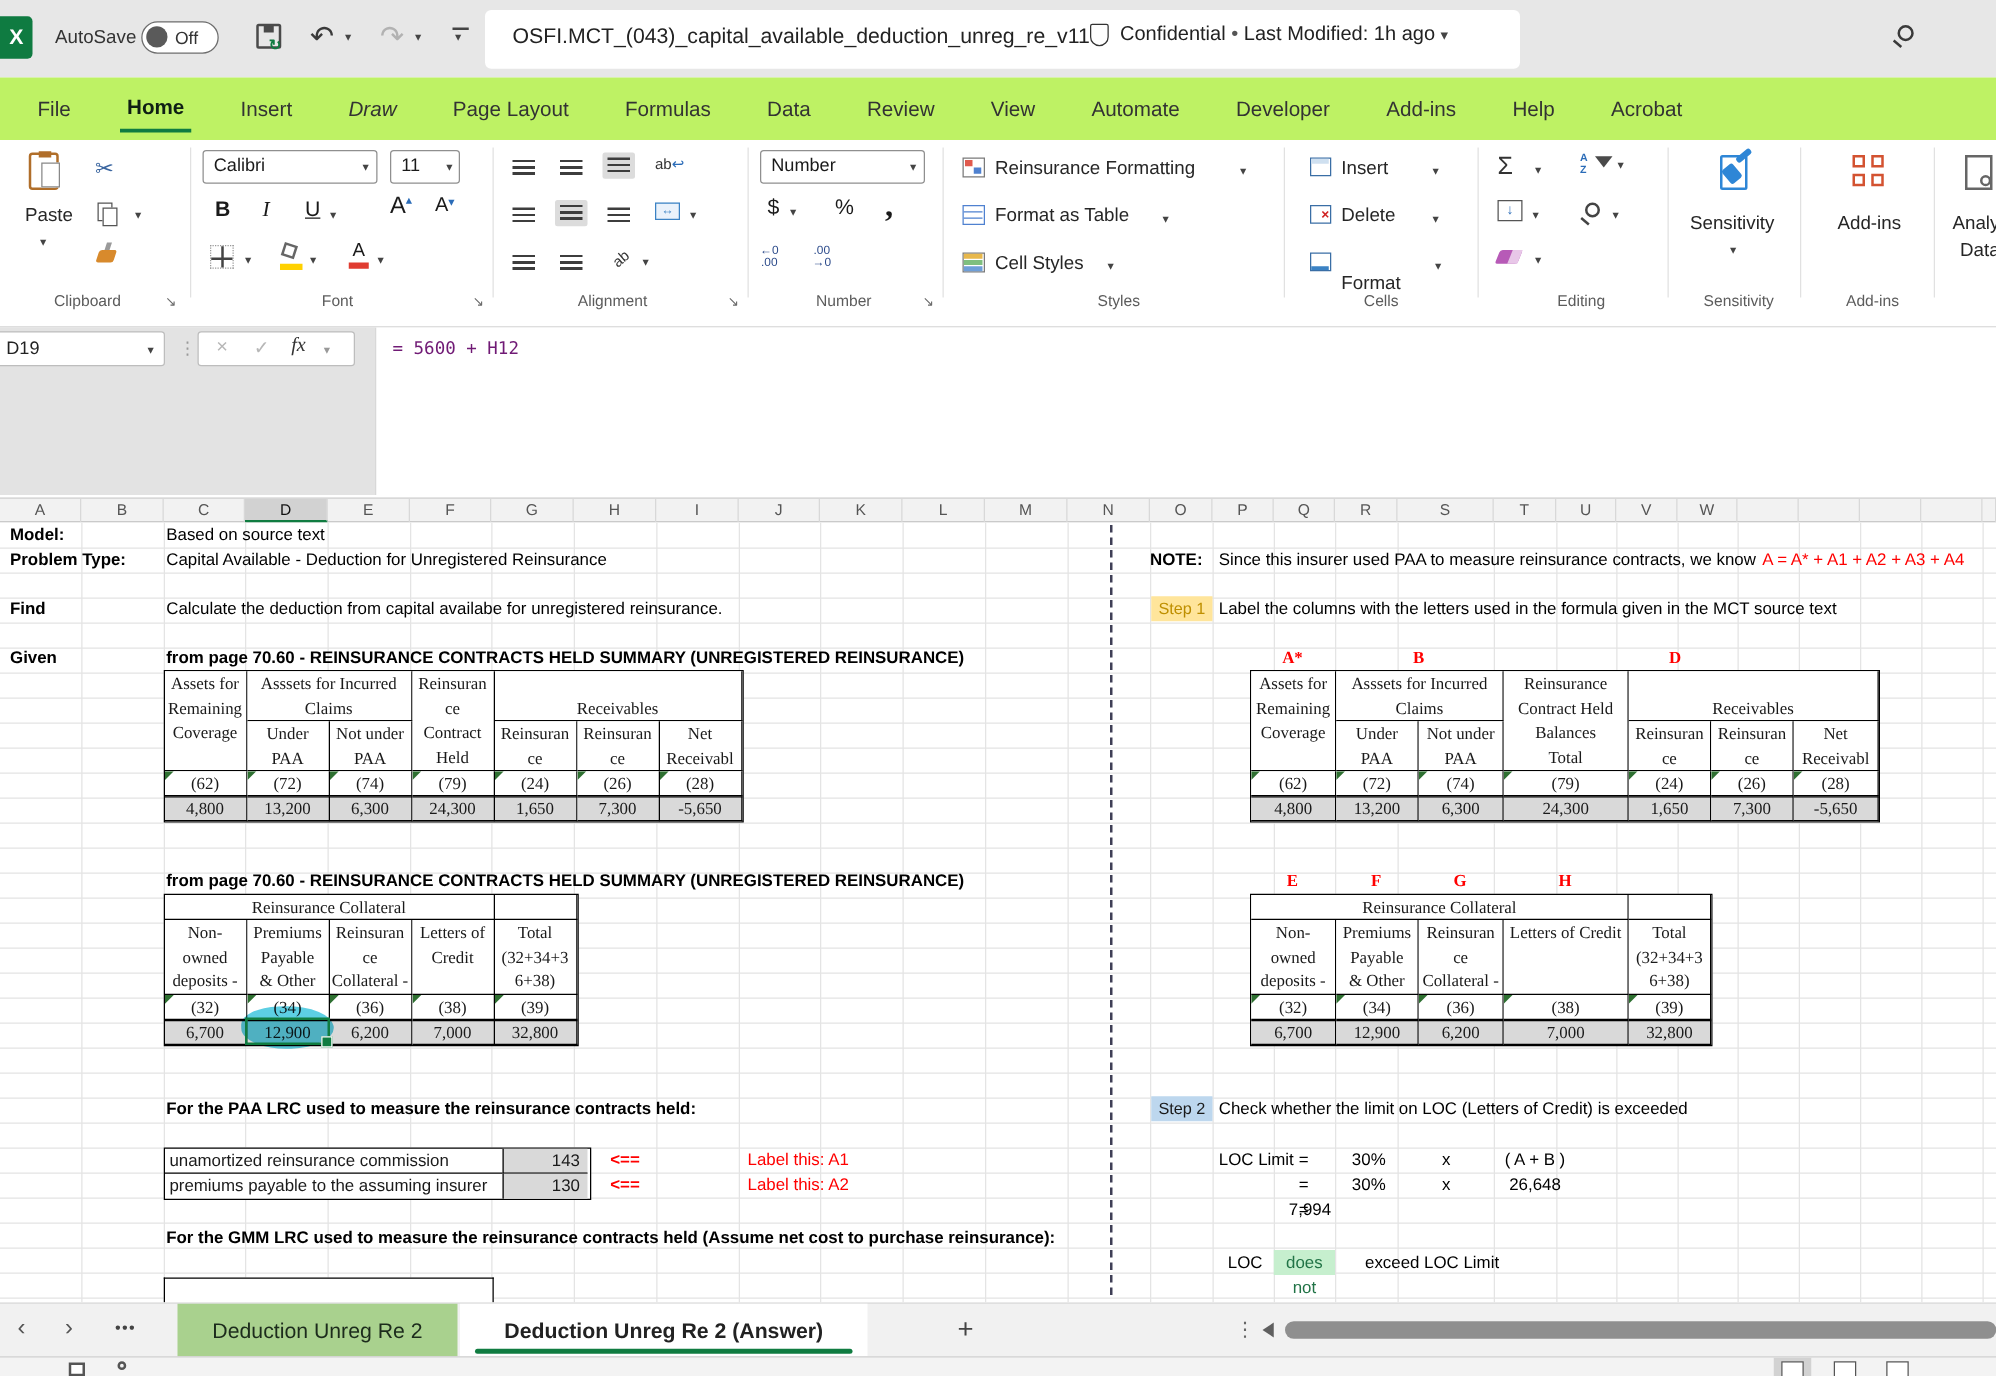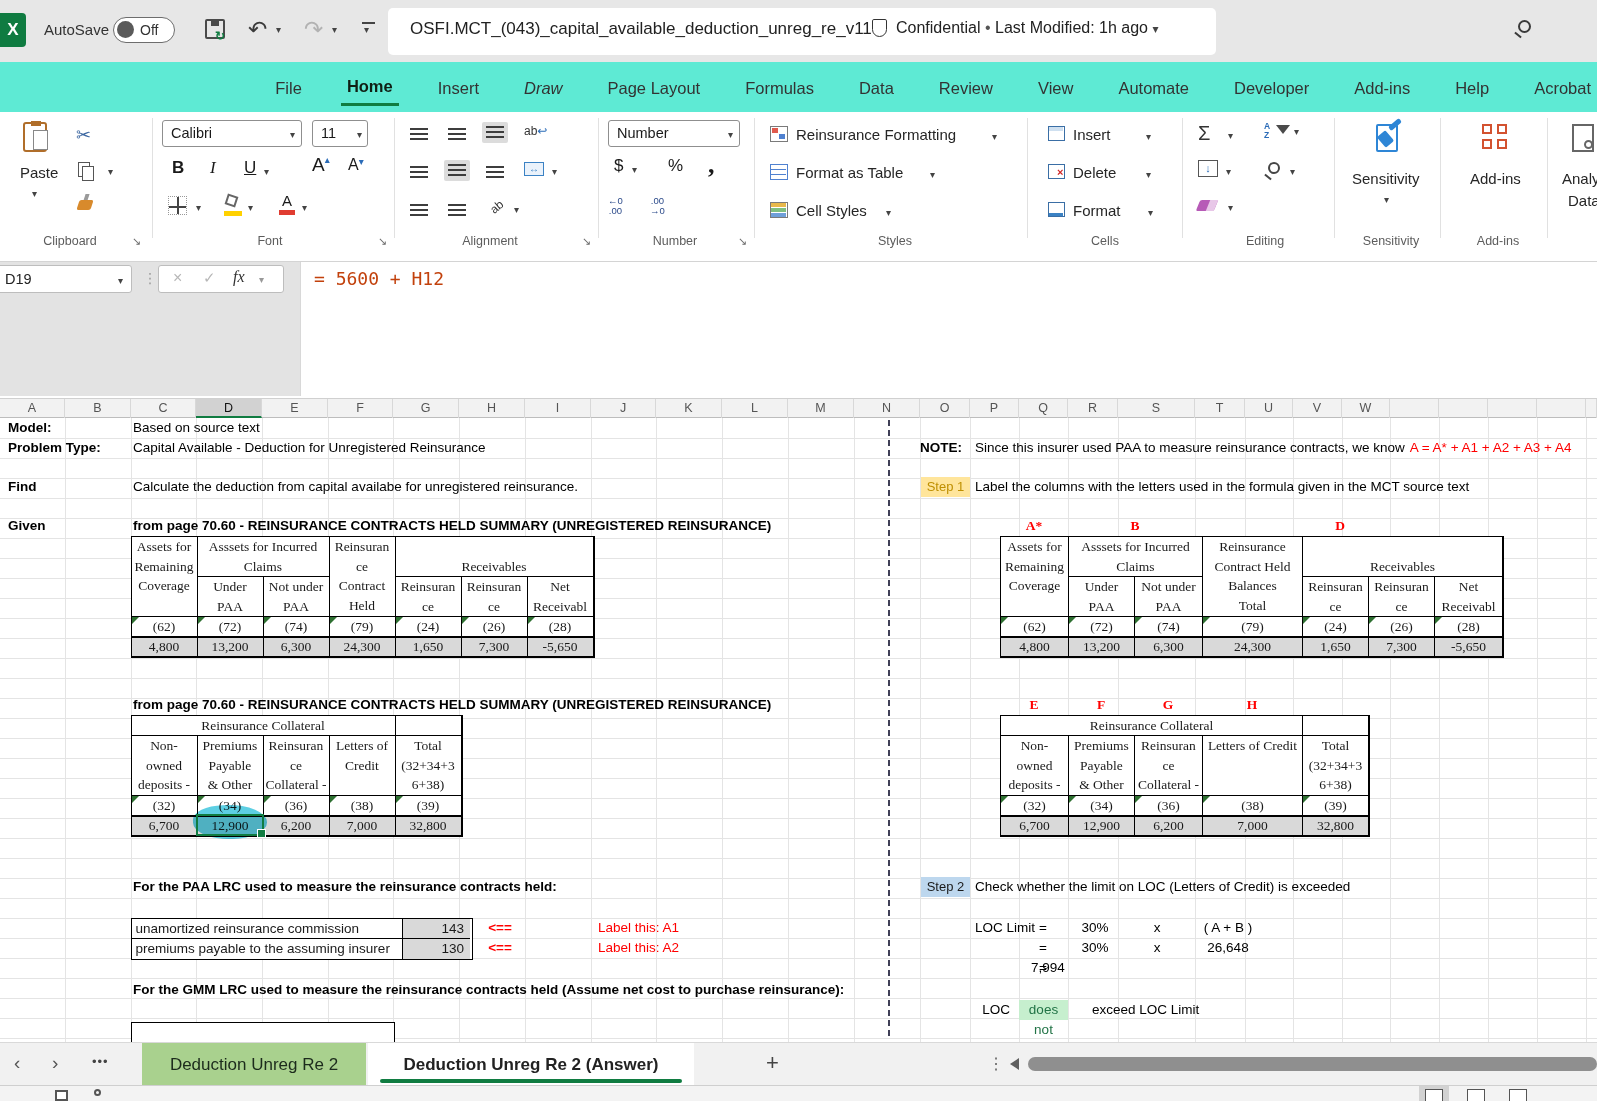--- a/index.html
+++ b/index.html
@@ -19,21 +19,21 @@
   .syncg{left:8px;top:8px;font-size:12px;color:#107C41;font-weight:bold;}
   .bigglyph{font-size:23px;color:#3a3a3a;line-height:30px;}
   .gray{color:#b2b2b2;}
   .titlepanel{left:388px;top:8px;width:828px;height:47px;background:#fff;border-radius:5px;}
   .doctitle{left:410px;top:19px;font-size:17px;color:#222;white-space:nowrap;}
   .shield{left:872px;top:19px;width:15px;height:18px;border:1.7px solid #333;border-radius:2px 2px 8px 8px;}
   .conf{left:896px;top:19px;font-size:16px;color:#222;white-space:nowrap;}
   .searchmag{left:1518px;top:20px;width:13px;height:13px;border:2px solid #3a3a3a;border-radius:50%;}
   .magtail{left:1514px;top:34px;width:8px;height:2px;background:#3a3a3a;transform:rotate(40deg);}
   
-  .rtabs{left:0;top:62px;width:1597px;height:50px;background:#5eead4;display:flex;align-items:center;padding-left:9px;gap:33px;justify-content:flex-end;}
+  .rtabs{left:0;top:62px;width:1597px;height:50px;background:#bef264;display:flex;align-items:center;padding-left:24px;gap:33px;}
   .rtab{font-size:16.5px;color:#333;padding:9px 6px 7px 6px;white-space:nowrap;}
   .rtab.active{font-weight:bold;color:#0f1f14;border-bottom:3.5px solid #107C41;}
   
   .ribbon{left:0;top:112px;width:1597px;height:150px;background:#fff;border-bottom:1px solid #d4d4d4;}
   .sep{top:6px;width:1px;height:120px;background:#e1e1e1;}
   .glabel{top:122px;font-size:12.5px;color:#5c5c5c;text-align:center;white-space:nowrap;}
   .lnch{top:123px;font-size:11px;color:#6b6b6b;}
   .chv{font-size:10px;color:#444;}
   .combo{height:27px;background:#fff;border:1px solid #8f8f8f;border-radius:3px;font-size:14.5px;
          line-height:25px;padding-left:8px;color:#1a1a1a;}
@@ -41,21 +41,21 @@
   .selbox{background:#dcdcdc;border-radius:2px;padding:4px;}
   .btntext{font-size:15px;color:#262626;white-space:nowrap;}
   .gridico{border:1.5px solid #7a7a7a;background:#fff;}
   
   .fbar{left:0;top:262px;width:1597px;height:134px;background:#e3e3e3;}
   .fwhite{left:300px;top:0px;width:1297px;height:134px;background:#fff;border-left:1px solid #d8d8d8;}
   .namebox{left:-10px;top:3px;width:142px;height:28px;background:#fff;border:1px solid #bdbdbd;border-radius:3px;
            font-size:14.5px;line-height:26px;padding-left:14px;color:#222;}
   .fxbox{left:158px;top:3px;width:126px;height:28px;background:#fff;border:1px solid #bdbdbd;border-radius:3px;}
   .formulatext{left:314px;top:3px;height:28px;line-height:28px;font-family:"DejaVu Sans Mono",monospace;
-               font-size:18px;color:#c2410c;white-space:pre;}
+               font-size:14px;color:#701a75;white-space:pre;}
   
   .colhead{left:0;top:398px;width:1597px;height:20px;background:#f2f2f2;border-top:1px solid #d0d0d0;border-bottom:1px solid #bdbdbd;}
   .ch{top:0;height:19px;font-size:12.5px;color:#555;text-align:center;line-height:19px;border-right:1px solid #d8d8d8;}
   .ch.sel{background:#d2d2d2;color:#111;border-bottom:2.5px solid #107C41;}
   
   .ws{left:0;top:418px;width:1597px;height:624px;background:#fff;overflow:hidden;}
   .gl{background:#e4e4e4;}
   .st{position:absolute;height:20px;line-height:20px;font-size:13.5px;white-space:nowrap;color:#000;box-sizing:border-box;}
   .b{font-weight:bold;}
   .red{color:#ff0000;}
@@ -285,21 +285,21 @@
       <div class="abs gridico" style="left:0;top:2px;width:17px;height:15px;border-color:#3a6ea5;">
           <div class="abs" style="left:8px;top:1px;font-size:11px;color:#d02424;font-weight:bold;">×</div>
         </div>
       <div class="abs btntext" style="left:25px;top:2px;">Delete</div>
       <div class="abs chv" style="left:98px;top:7px;">▾</div>
     </div>
     <div class="abs" style="left:1048px;top:88px;width:120px;height:24px;">
       <div class="abs gridico" style="left:0;top:2px;width:17px;height:15px;border-color:#3a6ea5;">
           <div class="abs" style="left:0;top:10px;width:14px;height:3px;background:#3b82c4;"></div>
         </div>
-      <div class="abs btntext" style="left:25px;top:2px;">Format</div>
+      <div class="abs btntext" style="left:25px;top:18px;">Format</div>
       <div class="abs chv" style="left:100px;top:7px;">▾</div>
     </div>
     <div class="abs glabel" style="left:1060px;width:90px;">Cells</div>
 
     <div class="abs" style="left:1198px;top:10px;font-size:20px;color:#333;">Σ</div>
     <div class="abs chv" style="left:1228px;top:18px;">▾</div>
     <div class="abs" style="left:1264px;top:10px;width:30px;height:22px;">
       <div class="abs" style="left:0;top:0;font-size:8.5px;line-height:9px;white-space:pre-line;font-weight:bold;color:#2b6cb8;">A
 Z</div>
       <div class="abs" style="left:12px;top:3px;width:0;height:0;border-left:7px solid transparent;border-right:7px solid transparent;border-top:9px solid #4a4a4a;"></div>

